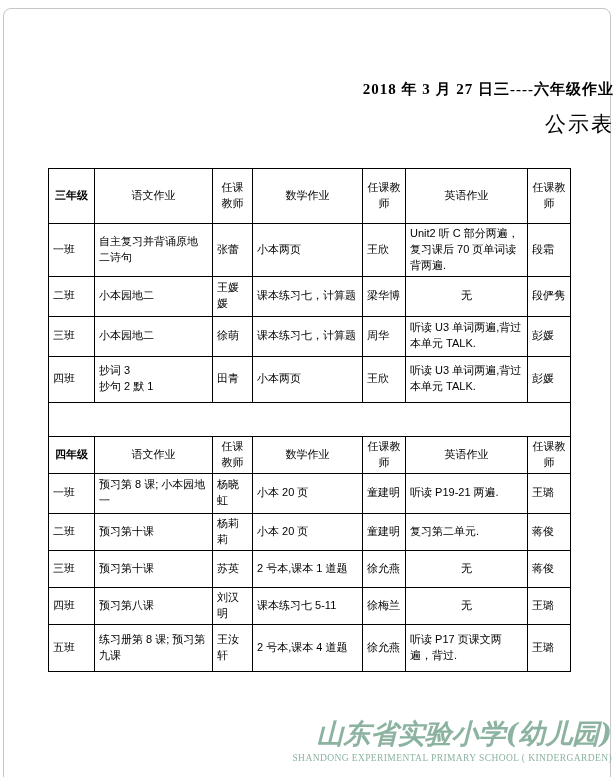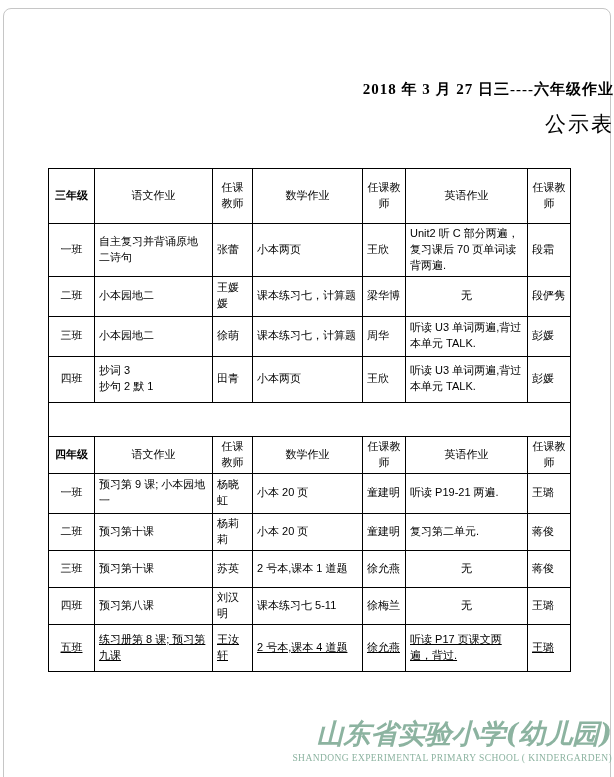--- a/index.html
+++ b/index.html
@@ -28,29 +28,29 @@
     border-collapse:collapse;table-layout:fixed;
   }
   table.hw td{
     border:1px solid #000;
     font-size:11px;line-height:1.45;
     padding:2px 4px;vertical-align:middle;
     overflow:hidden;
   }
   td.c-grade{font-size:12px;font-weight:bold;text-align:center;padding:2px 1px;}
   td.c-head{font-size:11.5px;text-align:center;padding:2px 1px;}
-  td.c-cls{font-size:12px;text-align:center;}
+  td.c-cls{font-size:12px;}
   td.c-hw{text-align:left;white-space:pre-line;}
   td.c-t{text-align:left;padding:2px 1px;}
   td.center{text-align:center;}
   tr.rh-head{height:55px;}
   tr.rh-46{height:46px;}
   tr.rh-40{height:40px;}
   tr.rh-37{height:37px;}
-  tr.rh-47{height:47px;text-decoration:underline;}
+  tr.rh-47{height:47px;}
   tr.rh-empty{height:34px;}
   tr.rh-head2{height:37px;}
   .logo{
     position:absolute;right:2px;top:716px;width:330px;text-align:right;
   }
   .logo-cn{
     font-family:"DejaVu Serif",serif;
     font-size:27px;font-weight:bold;font-style:italic;
     letter-spacing:0px;white-space:nowrap;
   }
@@ -138,21 +138,21 @@
     <td class="c-head">语文作业</td>
     <td class="c-head">任课教师</td>
     <td class="c-head">数学作业</td>
     <td class="c-head">任课教师</td>
     <td class="c-head">英语作业</td>
     <td class="c-head">任课教师</td>
   </tr>
 
   <tr class="rh-40">
     <td class="c-cls">一班</td>
-    <td class="c-hw">预习第 9 课; 小本园地一</td>
+    <td class="c-hw">预习第 8 课; 小本园地一</td>
     <td class="c-t">杨晓虹</td>
     <td class="c-hw">小本 20 页</td>
     <td class="c-t">童建明</td>
     <td class="c-hw">听读 P19-21 两遍.</td>
     <td class="c-t">王璐</td>
   </tr>
   <tr class="rh-37">
     <td class="c-cls">二班</td>
     <td class="c-hw">预习第十课</td>
     <td class="c-t">杨莉莉</td>

